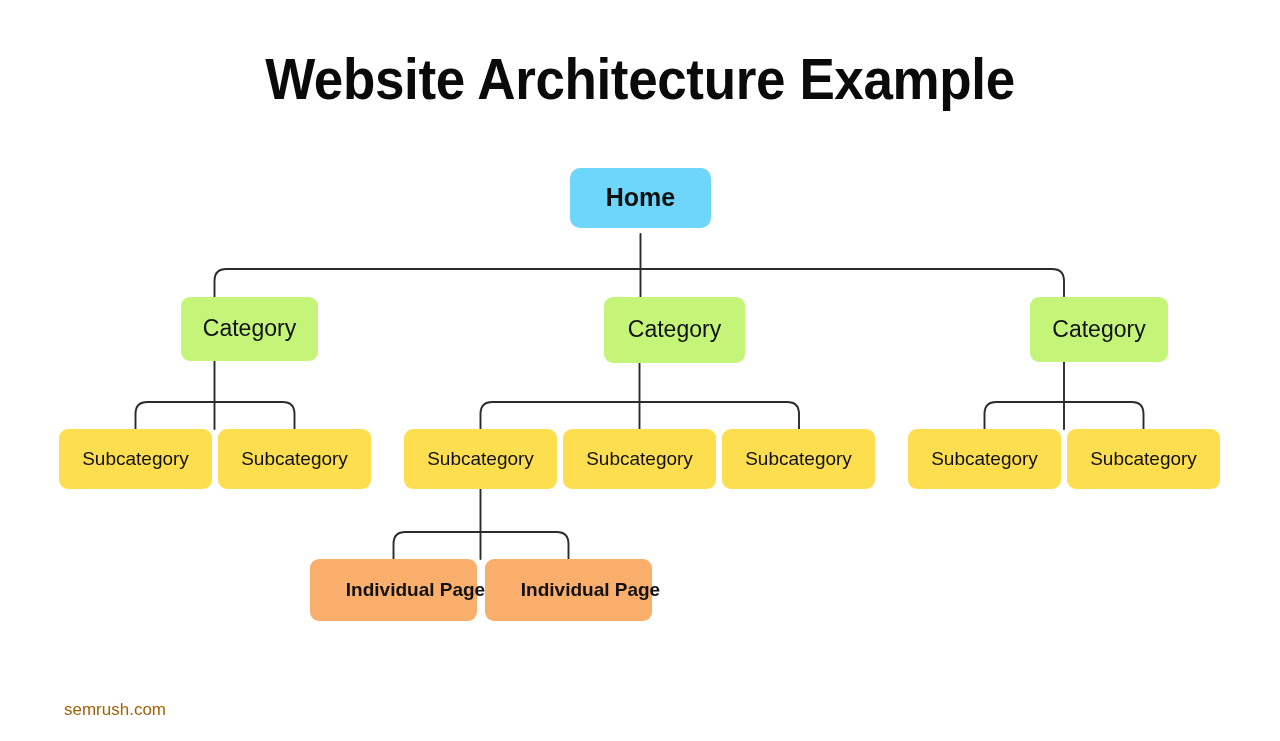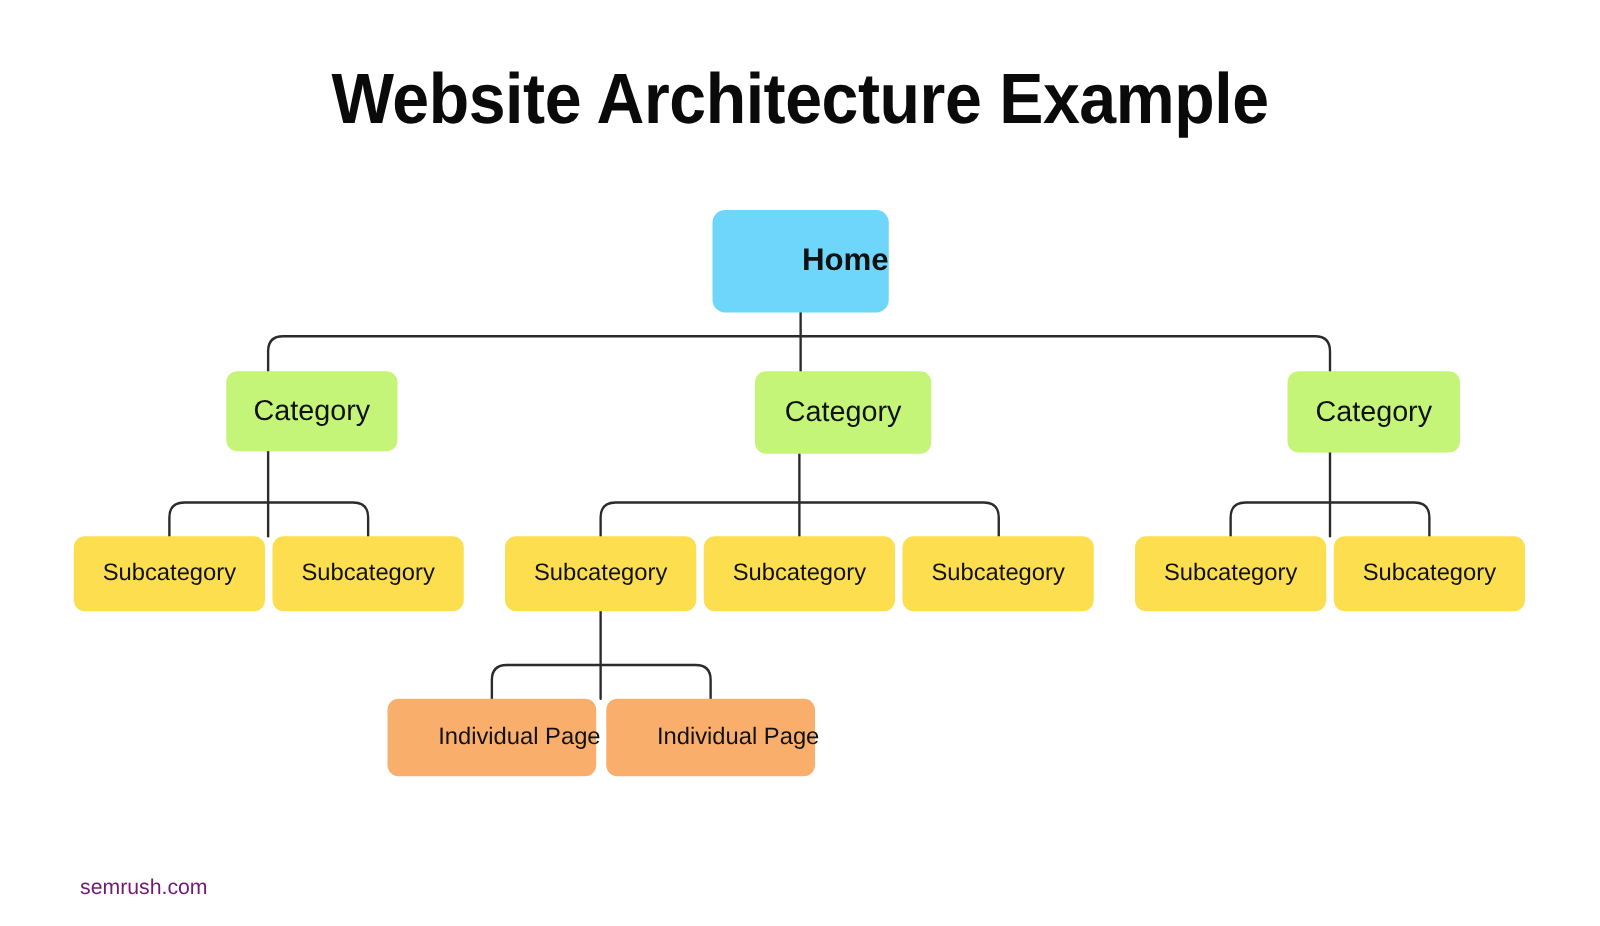--- a/index.html
+++ b/index.html
@@ -80,31 +80,31 @@
     margin-left: 35px;
   }
   .node-subcategory {
     background: #FCDE4F;
     font-size: 19px;
     font-weight: 400;
   }
   .node-page {
     background: #F9AE6B;
     font-size: 19px;
-    font-weight: 400;
+    font-weight: 700;
     padding-left: 44px;
   }
 
   
   #footer-url {
     position: absolute;
     left: 64px;
     top: 700px;
     font-size: 17px;
-    color: #701a75;
+    color: #a16207;
     font-family: "Liberation Sans", sans-serif;
   }
   #brand-logo {
     position: absolute;
     right: 58px;
     top: 697px;
     display: flex;
     align-items: center;
     gap: 11px;
     height: 28px;
@@ -143,21 +143,21 @@
     <path d="M 639.5 363 L 639.5 429"></path>
     <path d="M 480.5 429 L 480.5 414 Q 480.5 402 492.5 402 L 787 402 Q 799 402 799 414 L 799 429"></path>
 
     <path d="M 1064 362 L 1064 429"></path>
     <path d="M 984.5 429 L 984.5 414 Q 984.5 402 996.5 402 L 1131.5 402 Q 1143.5 402 1143.5 414 L 1143.5 429"></path>
 
     <path d="M 480.5 489 L 480.5 559"></path>
     <path d="M 393.5 559 L 393.5 544 Q 393.5 532 405.5 532 L 556.5 532 Q 568.5 532 568.5 544 L 568.5 559"></path>
   </svg>
 
-  <div class="node node-home" style="left:570px; top:168px; width:141px; height:82px;justify-content:flex-end;">
+  <div class="node node-home" style="left:570px; top:168px; width:141px; height:60px;">
     <span>Home</span>
   </div>
 
   <div class="node node-category" style="left:146px; top:297px; width:137px; height:64px;">
     <span>Category</span>
   </div>
   <div class="node node-category" style="left:569px; top:297px; width:141px; height:66px;">
     <span>Category</span>
   </div>
   <div class="node node-category" style="left:995px; top:297px; width:138px; height:65px;">

